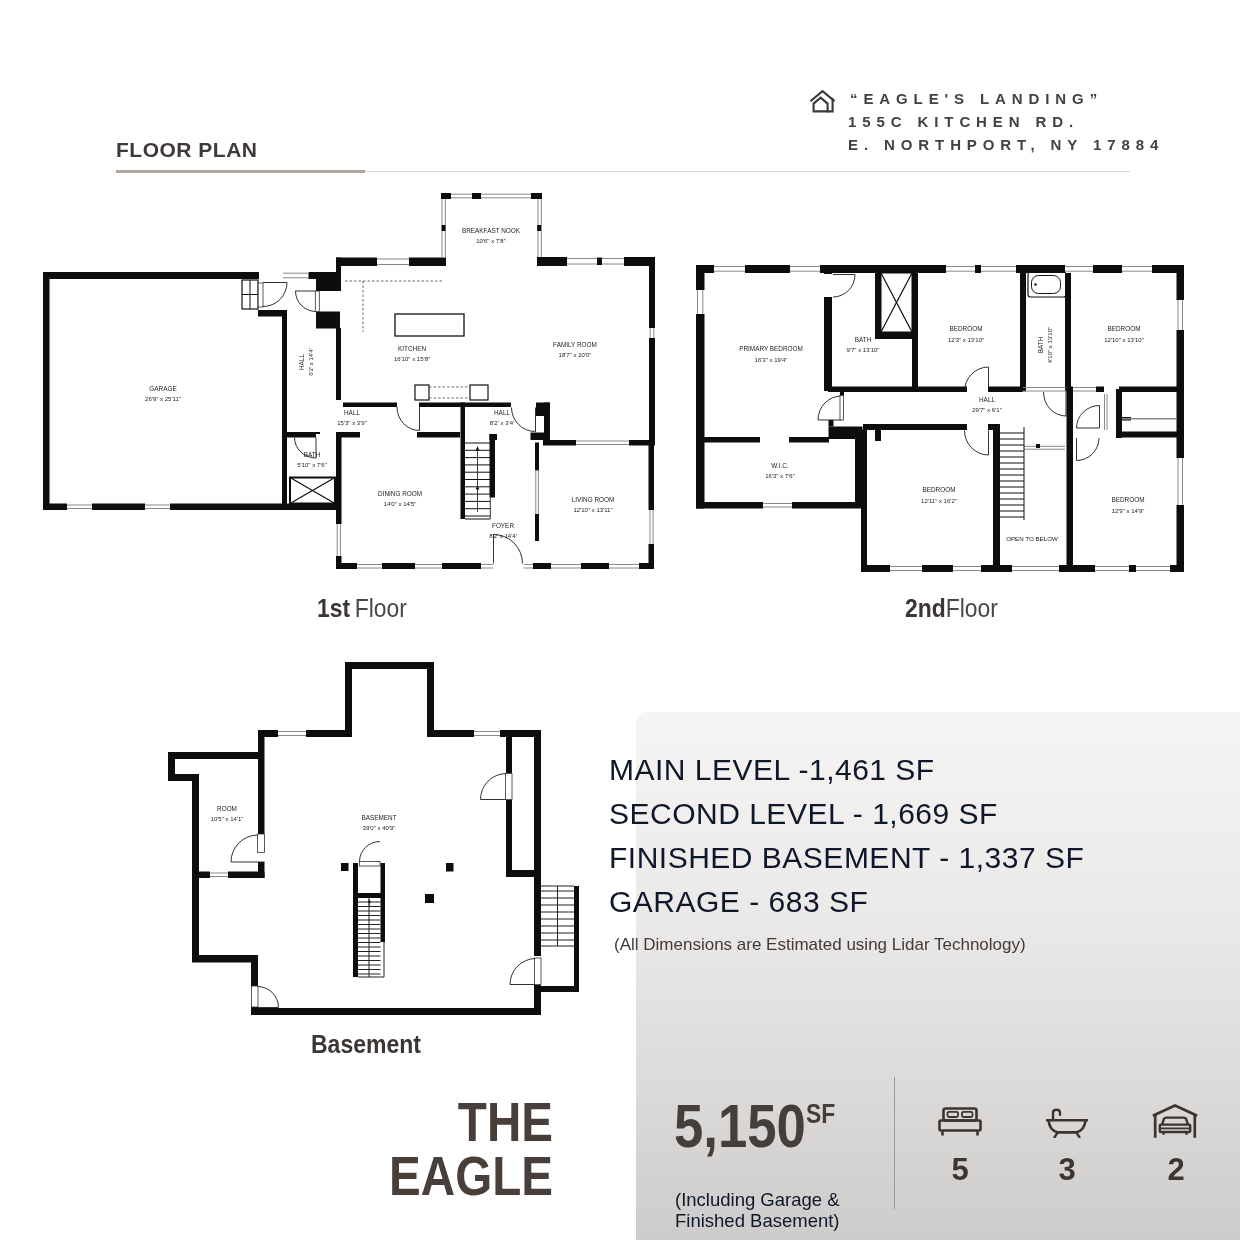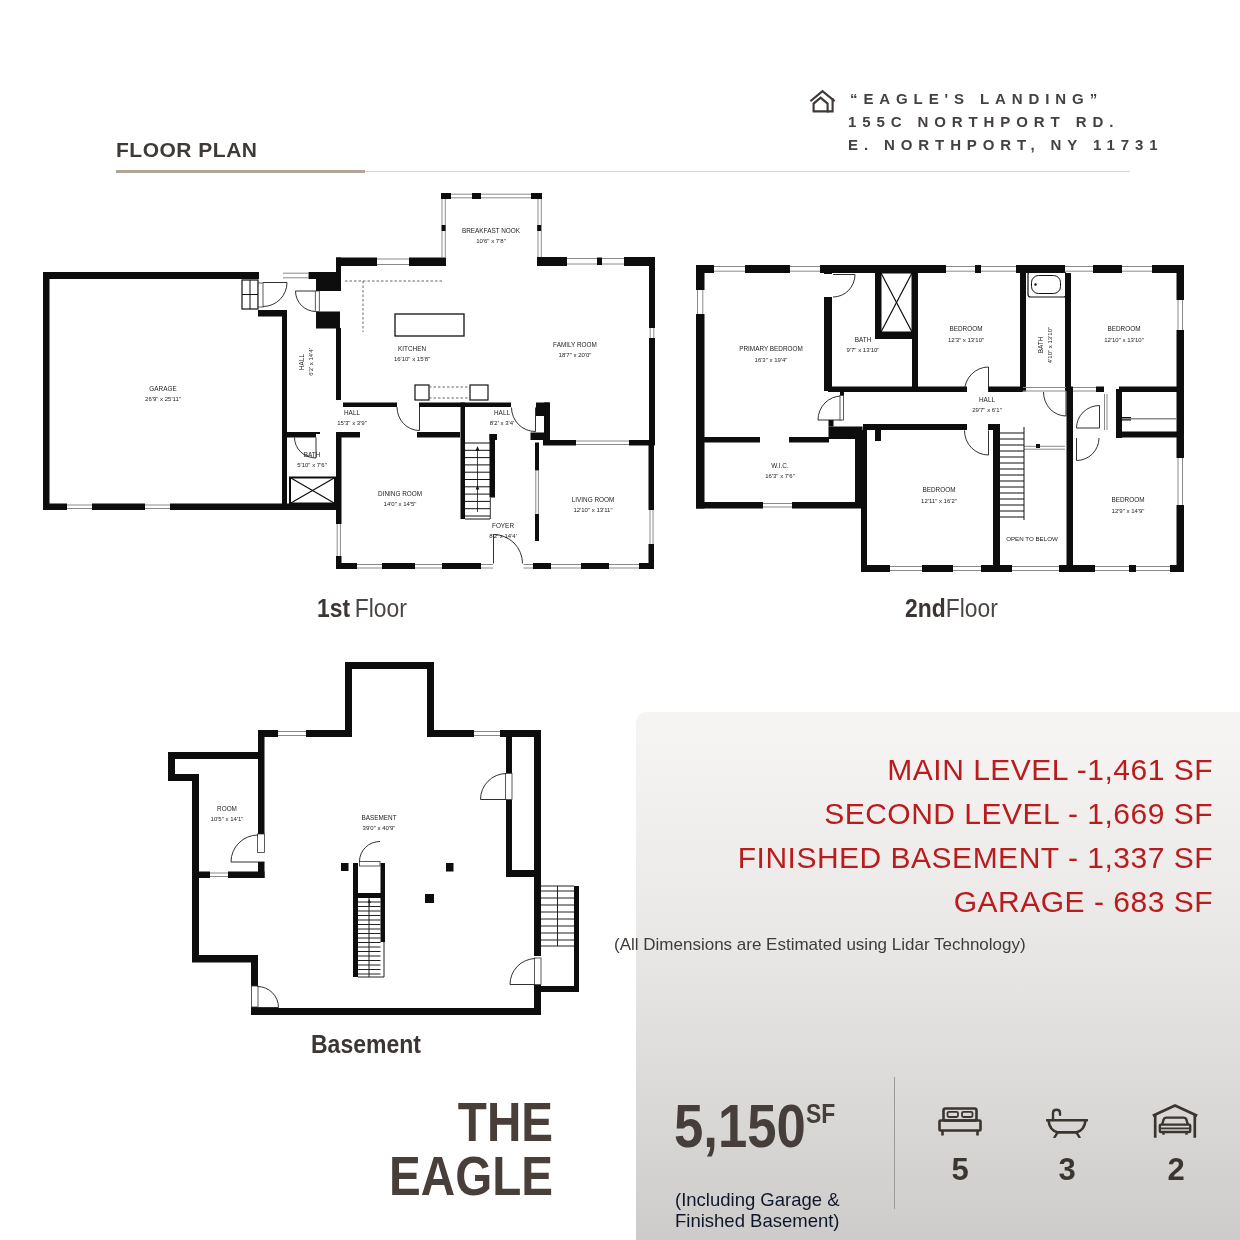--- a/index.html
+++ b/index.html
@@ -21,31 +21,31 @@
 <svg class="abs" style="left:809px;top:89px;" width="28" height="26" viewBox="0 0 28 26">
   <g fill="none" stroke="#3e3936" stroke-width="2.1" stroke-linecap="square">
     <path d="M2.2 11.5 L13.5 2.2 L24.8 11.5"></path>
     <path d="M23.6 10.3 L23.6 22.4 L18.8 22.4"></path>
     <path d="M4.6 22.4 L4.6 14.6 L11.6 8.6 L18.6 14.6 L18.6 22.4 Z"></path>
   </g>
 </svg>
 
 <div class="abs" style="left:850px;top:90px;font-size:15px;font-weight:bold;color:#454041;letter-spacing:5.9px;">“EAGLE'S LANDING”</div>
 
-<div class="abs" style="left:848px;top:113px;font-size:15px;font-weight:bold;color:#454041;letter-spacing:5.9px;">155C NORTHPORT RD.</div>
-
-<div class="abs" style="left:848px;top:135.5px;font-size:15px;font-weight:bold;color:#454041;letter-spacing:5.9px;">E. NORTHPORT, NY 11731</div>
+<div class="abs" style="left:848px;top:113px;font-size:15px;font-weight:bold;color:#454041;letter-spacing:5.9px;">155C KITCHEN RD.</div>
+
+<div class="abs" style="left:848px;top:135.5px;font-size:15px;font-weight:bold;color:#454041;letter-spacing:5.9px;">E. NORTHPORT, NY 17884</div>
 
 <div class="abs" style="left:317px;top:593px;font-size:26px;color:#4b4643;transform:scaleX(0.88);transform-origin:left top;"><b style="color:#3b3633;">1st</b> Floor</div>
 
 <div class="abs" style="left:905px;top:593px;font-size:26px;color:#4b4643;transform:scaleX(0.88);transform-origin:left top;"><b style="color:#3b3633;">2nd</b>Floor</div>
 
 <div class="abs" style="left:311px;top:1029px;font-size:26px;font-weight:bold;color:#3b3633;transform:scaleX(0.885);transform-origin:left top;">Basement</div>
 
-<div class="abs" style="left:609px;top:747.5px;width:604px;text-align:right;color:#b91c1c;font-size:30px;letter-spacing:0.5px;line-height:44px;">MAIN LEVEL -1,461 SF<br>SECOND LEVEL - 1,669 SF<br>FINISHED BASEMENT - 1,337 SF<br>GARAGE - 683 SF</div>
+<div class="abs" style="left:609px;top:747.5px;width:604px;text-align:left;color:#0f172a;font-size:30px;letter-spacing:0.5px;line-height:44px;">MAIN LEVEL -1,461 SF<br>SECOND LEVEL - 1,669 SF<br>FINISHED BASEMENT - 1,337 SF<br>GARAGE - 683 SF</div>
 
 <div class="abs" style="left:614px;top:934.5px;width:604px;text-align:left;color:#3f3b38;font-size:17px;">(All Dimensions are Estimated using Lidar Technology)</div>
 
 <div class="abs" style="left:253px;top:1095px;width:300px;text-align:right;font-size:56px;font-weight:bold;color:#483f3a;line-height:54px;transform:scaleX(0.85);transform-origin:right top;">THE<br>EAGLE</div>
 
 <div class="abs" style="left:674px;top:1090px;font-size:62px;font-weight:bold;color:#453e3a;transform:scaleX(0.85);transform-origin:left top;">5,150<span style="font-size:27px;vertical-align:24px;">SF</span></div>
 
 <div class="abs" style="left:675px;top:1189px;font-size:18.5px;color:#0f172a;line-height:21px;">(Including Garage &amp;<br>Finished Basement)</div>
 
 <div class="abs" style="left:893.5px;top:1077px;width:1.3px;height:132px;background:#9d9a98;"></div>

